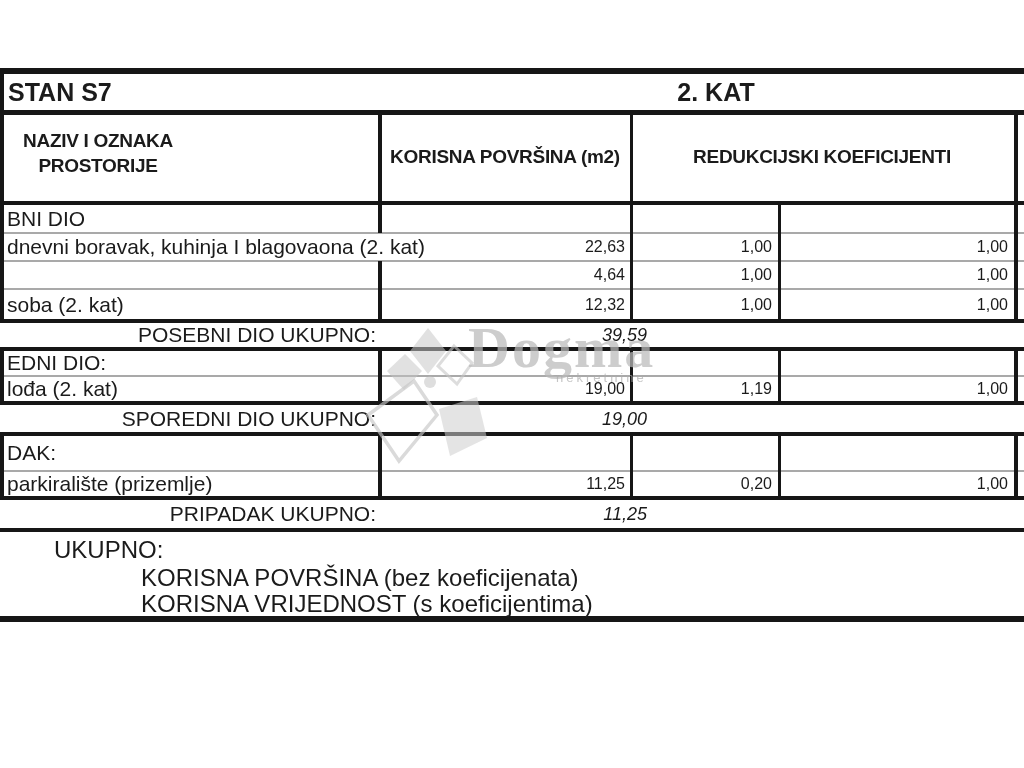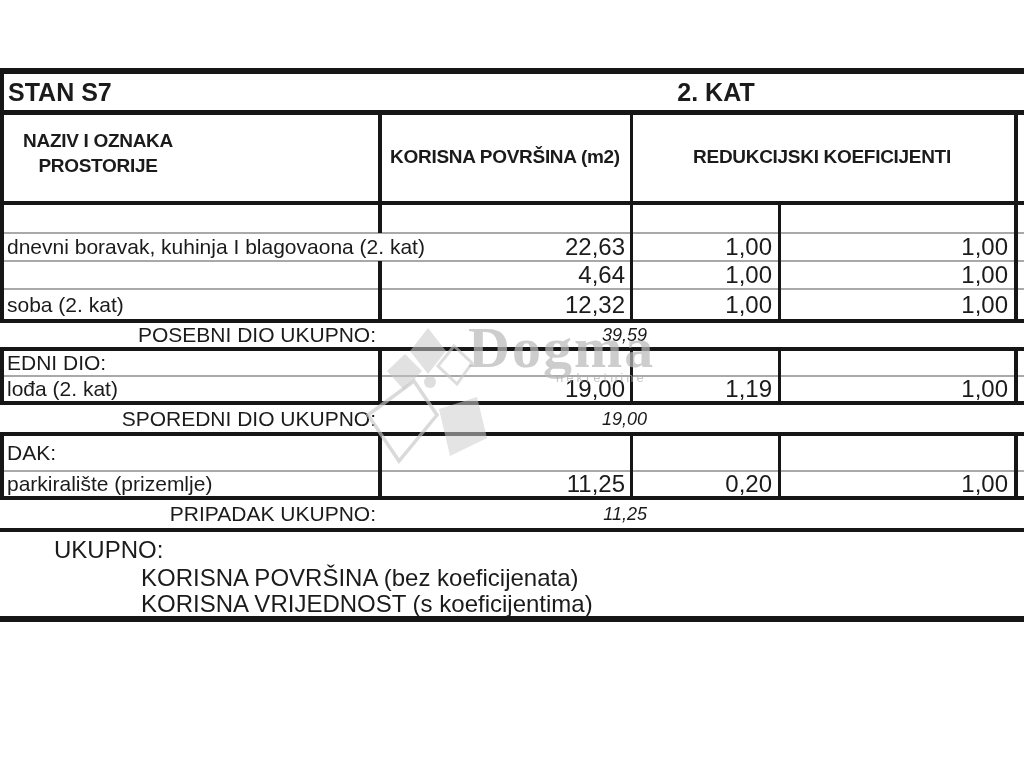--- a/index.html
+++ b/index.html
@@ -8,21 +8,21 @@
     font-family:"Liberation Sans","DejaVu Sans",sans-serif;color:#1b1b1b;
     overflow:hidden;
   }
   
   .hl{position:absolute;left:0;width:1024px;background:#161616;}
   .vl{position:absolute;background:#161616;}
   .tl{position:absolute;left:0;width:1024px;height:2px;background:#a9a9a9;}
   
   .row{position:absolute;left:0;width:1024px;}
   .name{position:absolute;left:7px;top:50%;transform:translateY(-50%);font-size:21px;white-space:nowrap;}
-  .num{position:absolute;top:50%;transform:translateY(-50%);font-size:24px;white-space:nowrap;}
+  .num{position:absolute;top:50%;transform:translateY(-50%);font-size:16px;white-space:nowrap;}
   .n-area{right:399px;}
   .n-c1{right:252px;}
   .n-c2{right:16px;}
   .tot-label{position:absolute;right:648px;top:50%;transform:translateY(-50%);font-size:21px;white-space:nowrap;}
   .tot-value{position:absolute;right:377px;top:50%;transform:translateY(-50%);font-size:18px;font-style:italic;white-space:nowrap;}
   
   .title-left{position:absolute;left:8px;top:74px;height:36px;line-height:36px;font-size:25px;font-weight:700;white-space:nowrap;}
   .title-right{position:absolute;left:378px;top:74px;width:646px;height:36px;line-height:36px;font-size:25px;font-weight:700;text-align:center;text-indent:30px;white-space:nowrap;}
   
   .hdr{font-weight:700;letter-spacing:-0.3px;}
@@ -90,20 +90,23 @@
   <span class="title-left">STAN S7</span>
   <span class="title-right">2. KAT</span>
 
   <div class="hdr hdr-room">
     <div>NAZIV I OZNAKA</div>
     <div>PROSTORIJE</div>
   </div>
   <div class="hdr hdr-area">KORISNA POVRŠINA (m2)</div>
   <div class="hdr hdr-coef">REDUKCIJSKI KOEFICIJENTI</div>
 
+  <div class="row" style="top:205px;height:27px;">
+    <span class="name">BNI DIO</span>
+  </div>
   <div class="row" style="top:234px;height:26px;">
     <span class="name">dnevni boravak, kuhinja I blagovaona (2. kat)</span>
     <span class="num n-area">22,63</span>
     <span class="num n-c1">1,00</span>
     <span class="num n-c2">1,00</span>
   </div>
   <div class="row" style="top:262px;height:26px;">
     <span class="num n-area">4,64</span>
     <span class="num n-c1">1,00</span>
     <span class="num n-c2">1,00</span>

